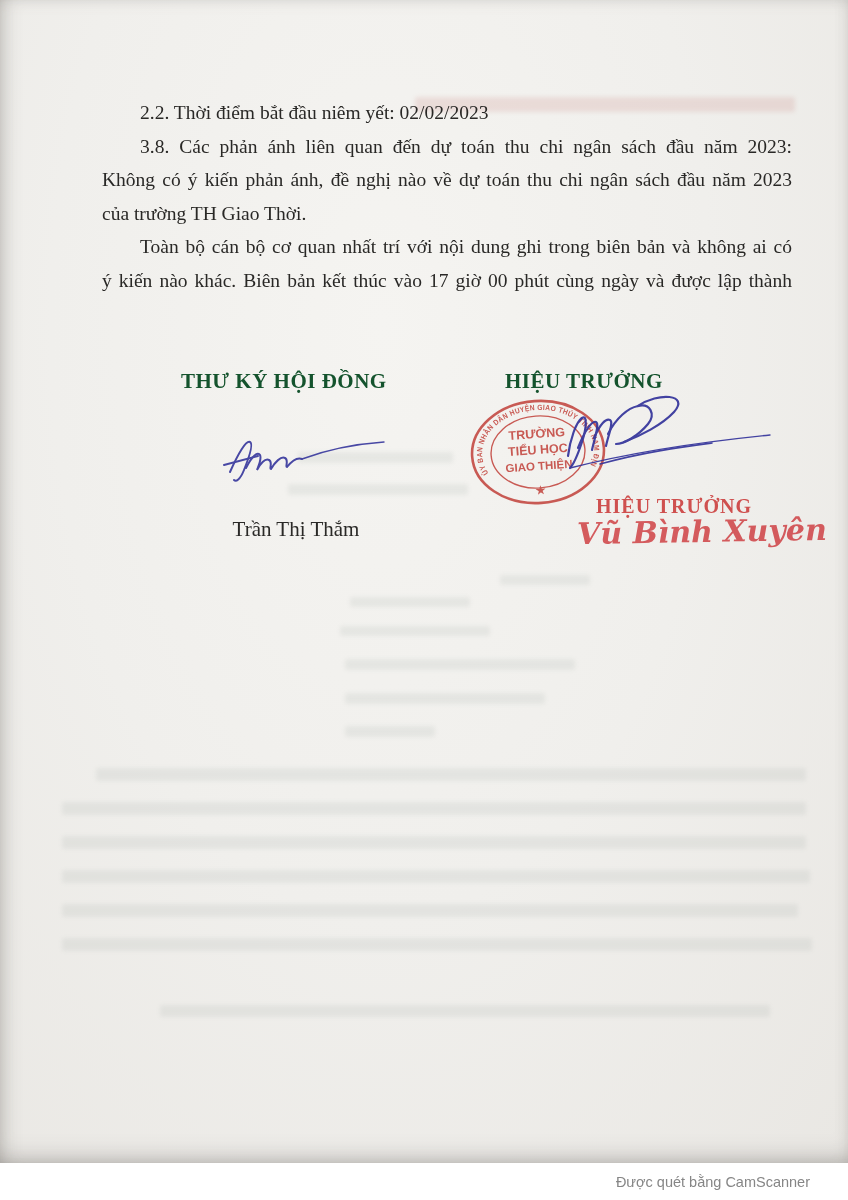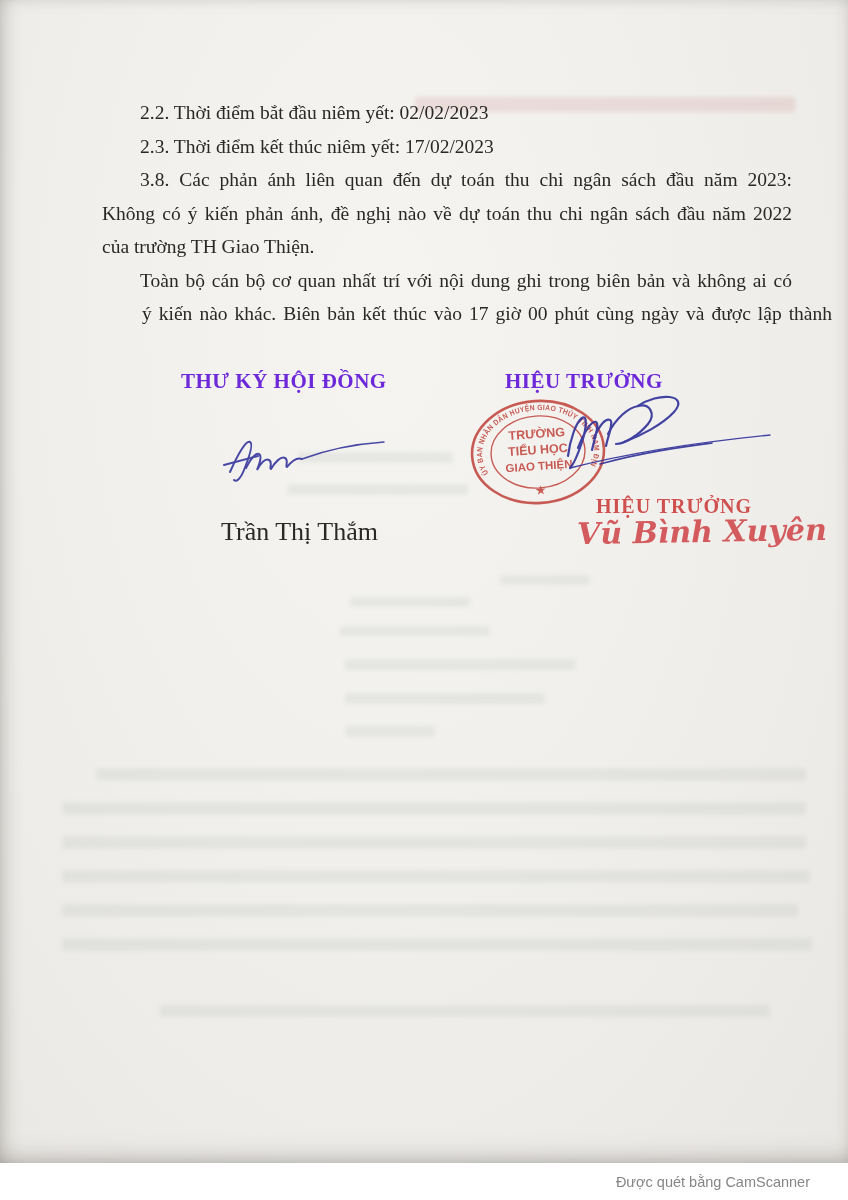--- a/index.html
+++ b/index.html
@@ -11,26 +11,26 @@
          box-shadow: inset 14px 0 20px -12px rgba(90,85,80,.30),
                      inset -8px 0 16px -10px rgba(120,115,110,.18),
                      inset 0 10px 18px -12px rgba(120,115,110,.18),
                      inset 0 -16px 22px -12px rgba(95,90,85,.35);}
   
   #bodytext{position:absolute;left:102px;top:96px;width:690px;font-size:19.5px;color:#292826;z-index:3;}
   .line{line-height:33.5px;height:33.5px;white-space:nowrap;}
   .line span{display:inline-block;}
   .ind{padding-left:38px;}
   
-  .sigtitle{position:absolute;top:369px;font-size:21px;font-weight:bold;color:#6d28d9;
+  .sigtitle{position:absolute;top:369px;font-size:21px;font-weight:bold;color:#14532d;
             letter-spacing:.5px;z-index:3;white-space:nowrap;}
   #sec-title{left:181px;}
   #prin-title{left:505px;}
   #sec-name{position:absolute;left:221px;top:517px;width:150px;text-align:center;
-            font-size:26px;color:#2a2927;z-index:3;white-space:nowrap;}
+            font-size:21px;color:#2a2927;z-index:3;white-space:nowrap;}
   
   #prin-red-title{position:absolute;left:596px;top:495px;font-size:20px;font-weight:bold;
             color:#cd4342;letter-spacing:1px;z-index:3;white-space:nowrap;opacity:.92;}
   #prin-red-name{position:absolute;left:577px;top:514px;font-size:30px;font-style:italic;
             font-weight:bold;color:#d14b4e;z-index:3;white-space:nowrap;opacity:.9;
             font-family:"DejaVu Serif",serif;transform:rotate(-1deg);}
   
   #stamp{position:absolute;left:458px;top:392px;width:160px;height:120px;z-index:2;
          transform:rotate(-4deg);opacity:.88;}
   #stamp text{fill:#c3463f;font-family:"Liberation Sans",sans-serif;font-weight:bold;}
@@ -66,26 +66,25 @@
   <div class="ghost" style="left:96px;top:768px;width:710px;height:13px;"></div>
   <div class="ghost" style="left:62px;top:802px;width:744px;height:13px;"></div>
   <div class="ghost" style="left:62px;top:836px;width:744px;height:13px;"></div>
   <div class="ghost" style="left:62px;top:870px;width:748px;height:13px;"></div>
   <div class="ghost" style="left:62px;top:904px;width:736px;height:13px;"></div>
   <div class="ghost" style="left:62px;top:938px;width:750px;height:13px;"></div>
   <div class="ghost" style="left:160px;top:1005px;width:610px;height:12px;"></div>
 
   <div id="bodytext">
     <div class="line ind"><span>2.2. Thời điểm bắt đầu niêm yết: 02/02/2023</span></div>
-    <div class="line ind"><span>2.3. Thời điểm kết thúc niêm yết: 17/02/2023</span></div>
     <div class="line ind"><span style="word-spacing: 5.10729px;">3.8. Các phản ánh liên quan đến dự toán thu chi ngân sách đầu năm 2023:</span></div>
-    <div class="line"><span style="word-spacing: 2.27517px;">Không có ý kiến phản ánh, đề nghị nào về dự toán thu chi ngân sách đầu năm 2022</span></div>
-    <div class="line"><span>của trường TH Giao Thiện.</span></div>
+    <div class="line"><span style="word-spacing: 2.27517px;">Không có ý kiến phản ánh, đề nghị nào về dự toán thu chi ngân sách đầu năm 2023</span></div>
+    <div class="line"><span>của trường TH Giao Thời.</span></div>
     <div class="line ind"><span style="word-spacing: 1.93663px; font-family: Liberation Serif, serif;">Toàn bộ cán bộ cơ quan nhất trí với nội dung ghi trong biên bản và không ai có</span></div>
-    <div class="line"><span style="word-spacing: 2.15278px; margin-left: 40px;">ý kiến nào khác. Biên bản kết thúc vào 17 giờ 00 phút cùng ngày và được lập thành</span></div>
+    <div class="line"><span style="word-spacing: 2.15278px;">ý kiến nào khác. Biên bản kết thúc vào 17 giờ 00 phút cùng ngày và được lập thành</span></div>
   </div>
 
   <div class="sigtitle" id="sec-title">THƯ KÝ HỘI ĐỒNG</div>
   <div class="sigtitle" id="prin-title">HIỆU TRƯỞNG</div>
 
   <svg id="stamp" viewBox="0 0 160 120">
     <defs>
       <path id="ringpath" d="M 29.2,77.7 A 56,42 0 1 1 130.8,77.7" fill="none"></path>
     </defs>
     <ellipse cx="80" cy="60" rx="66" ry="51" fill="none" stroke="#c3463f" stroke-width="2.6"></ellipse>

